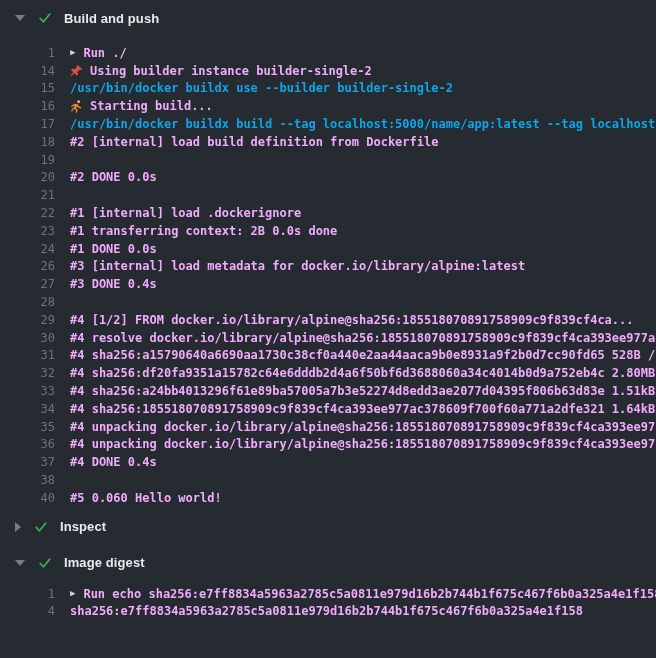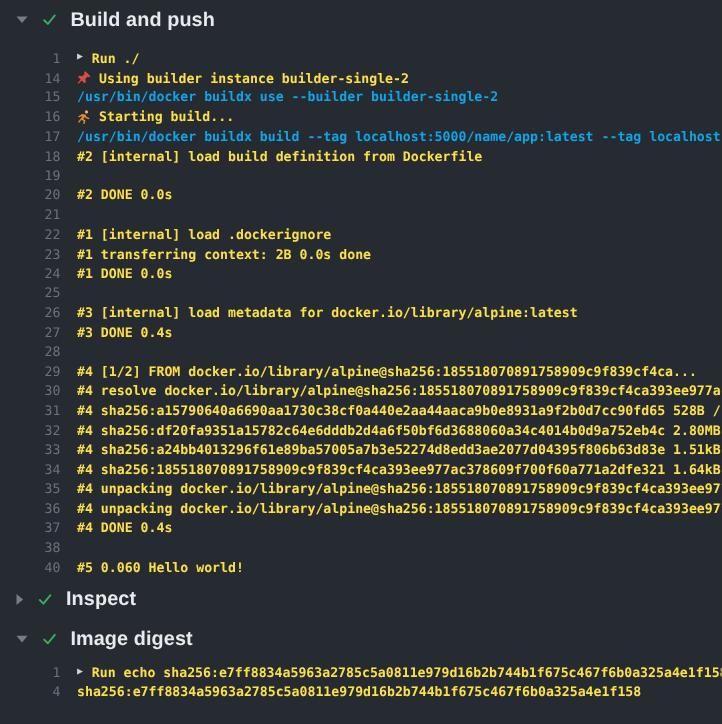--- a/index.html
+++ b/index.html
@@ -24,21 +24,21 @@
   }
   .caret-right{
     border-top:5px solid transparent;
     border-bottom:5px solid transparent;
     border-left:6px solid #767d85;
   }
   .check{margin-left:13px;flex:none;display:block;}
   .section-title{
     margin-left:12px;
     color:#e8eaec;
-    font-size:18px;
+    font-size:13px;
     font-weight:bold;
     letter-spacing:.1px;
   }
   .log-lines{
     font-family:"DejaVu Sans Mono","Liberation Mono",monospace;
     font-size:12px;
     font-weight:600;
   }
   .log-line{
     display:flex;
@@ -53,21 +53,21 @@
     color:#6a737d;
     font-weight:400;
     cursor:pointer;
   }
   .line-body{
     margin-left:15px;
     display:flex;
     align-items:center;
     white-space:pre;
   }
-  .line-text{color:#fde047;}
+  .line-text{color:#f0abfc;}
   .cmd .line-text{color:#0ea5e9;}
   .run-toggle{
     color:#ced3d8;
     font-size:9px;
     margin-right:8px;
     cursor:pointer;
     line-height:1;
   }
   .emoji-icon{margin-right:7px;display:block;}
   #bp-lines{margin-top:14px;}
@@ -97,21 +97,20 @@
             <path fill="#e78b2d" d="M5.8 4.6l3.9 0.6 1.1 2.6 3.1 1.1-0.5 1.5-3.6-1.1-0.9-1.4-1.9 2 2.4 1.9-0.9 4-1.6-0.4 0.6-3-2.5-1.6-2.6 3.5-1.3-1 3.3-4.1 1.6-1.7-1.5-0.4-2.4 1.4-0.8-1.2z"></path>
           </svg><span class="line-text">Starting build...</span></span></div>
       <div class="log-line cmd"><span class="line-num">17</span><span class="line-body"><span class="line-text">/usr/bin/docker buildx build --tag localhost:5000/name/app:latest --tag localhost:50</span></span></div>
       <div class="log-line"><span class="line-num">18</span><span class="line-body"><span class="line-text">#2 [internal] load build definition from Dockerfile</span></span></div>
       <div class="log-line"><span class="line-num">19</span></div>
       <div class="log-line"><span class="line-num">20</span><span class="line-body"><span class="line-text">#2 DONE 0.0s</span></span></div>
       <div class="log-line"><span class="line-num">21</span><span class="line-body"><span class="line-text"></span></span></div>
       <div class="log-line"><span class="line-num">22</span><span class="line-body"><span class="line-text">#1 [internal] load .dockerignore</span></span></div>
       <div class="log-line"><span class="line-num">23</span><span class="line-body"><span class="line-text">#1 transferring context: 2B 0.0s done</span></span></div>
       <div class="log-line"><span class="line-num">24</span><span class="line-body"><span class="line-text">#1 DONE 0.0s</span></span></div>
-      <div class="log-line"><span class="line-num">25</span><span class="line-body"><span class="line-text"></span></span></div>
       <div class="log-line"><span class="line-num">26</span><span class="line-body"><span class="line-text">#3 [internal] load metadata for docker.io/library/alpine:latest</span></span></div>
       <div class="log-line"><span class="line-num">27</span><span class="line-body"><span class="line-text">#3 DONE 0.4s</span></span></div>
       <div class="log-line"><span class="line-num">28</span><span class="line-body"><span class="line-text"></span></span></div>
       <div class="log-line"><span class="line-num">29</span><span class="line-body"><span class="line-text">#4 [1/2] FROM docker.io/library/alpine@sha256:185518070891758909c9f839cf4ca...</span></span></div>
       <div class="log-line"><span class="line-num">30</span><span class="line-body"><span class="line-text">#4 resolve docker.io/library/alpine@sha256:185518070891758909c9f839cf4ca393ee977ac3</span></span></div>
       <div class="log-line"><span class="line-num">31</span><span class="line-body"><span class="line-text">#4 sha256:a15790640a6690aa1730c38cf0a440e2aa44aaca9b0e8931a9f2b0d7cc90fd65 528B / 5</span></span></div>
       <div class="log-line"><span class="line-num">32</span><span class="line-body"><span class="line-text">#4 sha256:df20fa9351a15782c64e6dddb2d4a6f50bf6d3688060a34c4014b0d9a752eb4c 2.80MB /</span></span></div>
       <div class="log-line"><span class="line-num">33</span><span class="line-body"><span class="line-text">#4 sha256:a24bb4013296f61e89ba57005a7b3e52274d8edd3ae2077d04395f806b63d83e 1.51kB /</span></span></div>
       <div class="log-line"><span class="line-num">34</span><span class="line-body"><span class="line-text">#4 sha256:185518070891758909c9f839cf4ca393ee977ac378609f700f60a771a2dfe321 1.64kB /</span></span></div>
       <div class="log-line"><span class="line-num">35</span><span class="line-body"><span class="line-text">#4 unpacking docker.io/library/alpine@sha256:185518070891758909c9f839cf4ca393ee977a</span></span></div>

